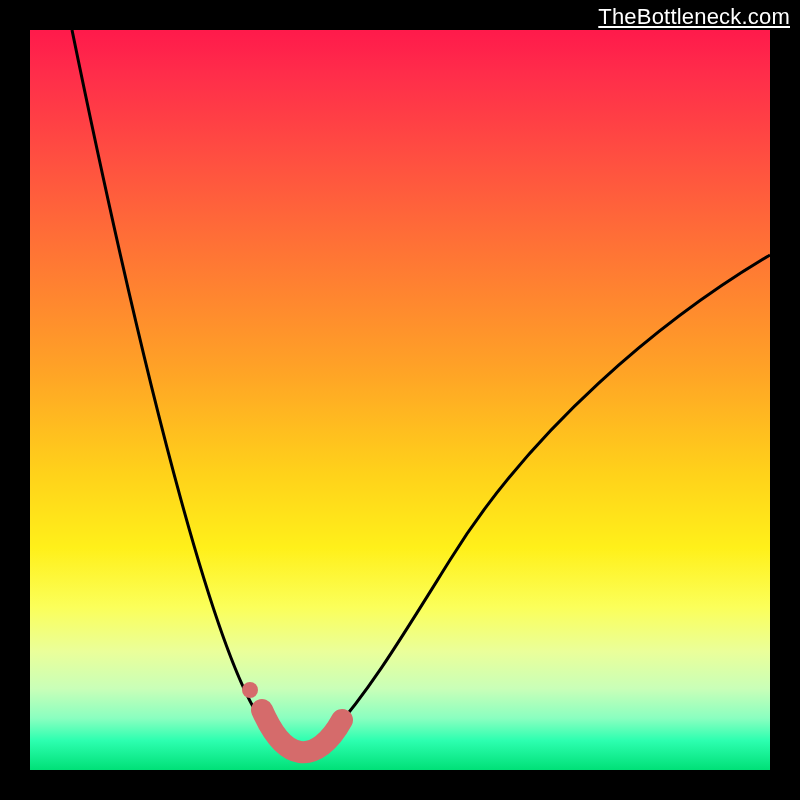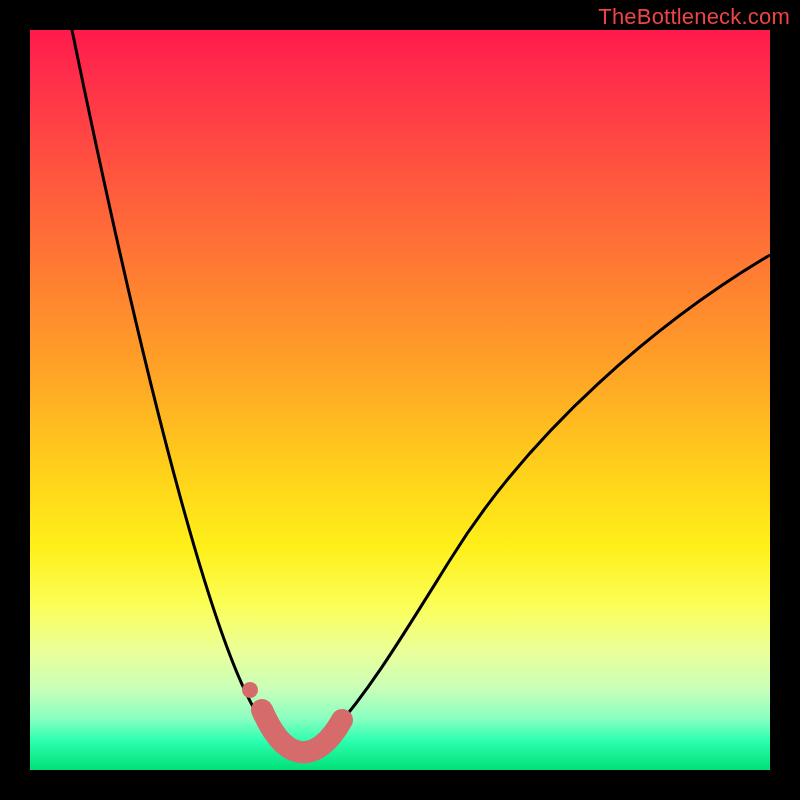--- a/index.html
+++ b/index.html
@@ -30,25 +30,26 @@
       #c9ffb8 89%,
       #8affc0 93%,
       #2dffb0 96%,
       #00e077 100%);
     overflow: hidden;
   }
   .watermark {
     position: absolute;
     top: 4px;
     right: 10px;
-    color: #ef4444;
+    color: #ffffff;
     font-size: 22px;
     font-weight: 500;
     letter-spacing: 0.2px;
     user-select: none;
+    text-decoration: underline;
   }
   svg.curve {
     position: absolute;
     left: 0;
     top: 0;
     width: 740px;
     height: 740px;
   }
 </style>
 </head>

